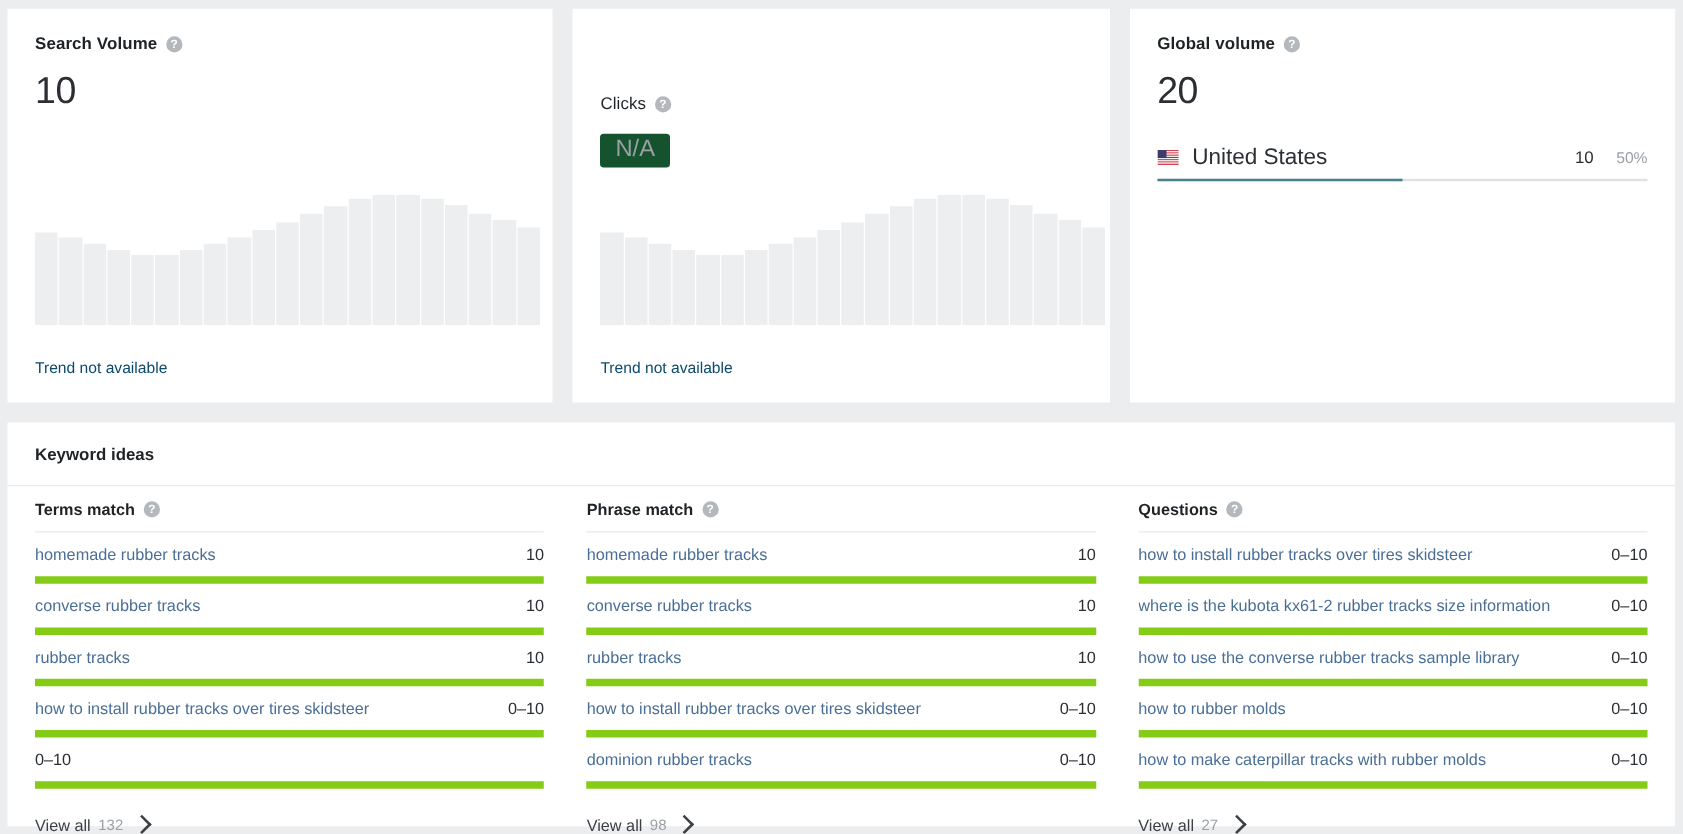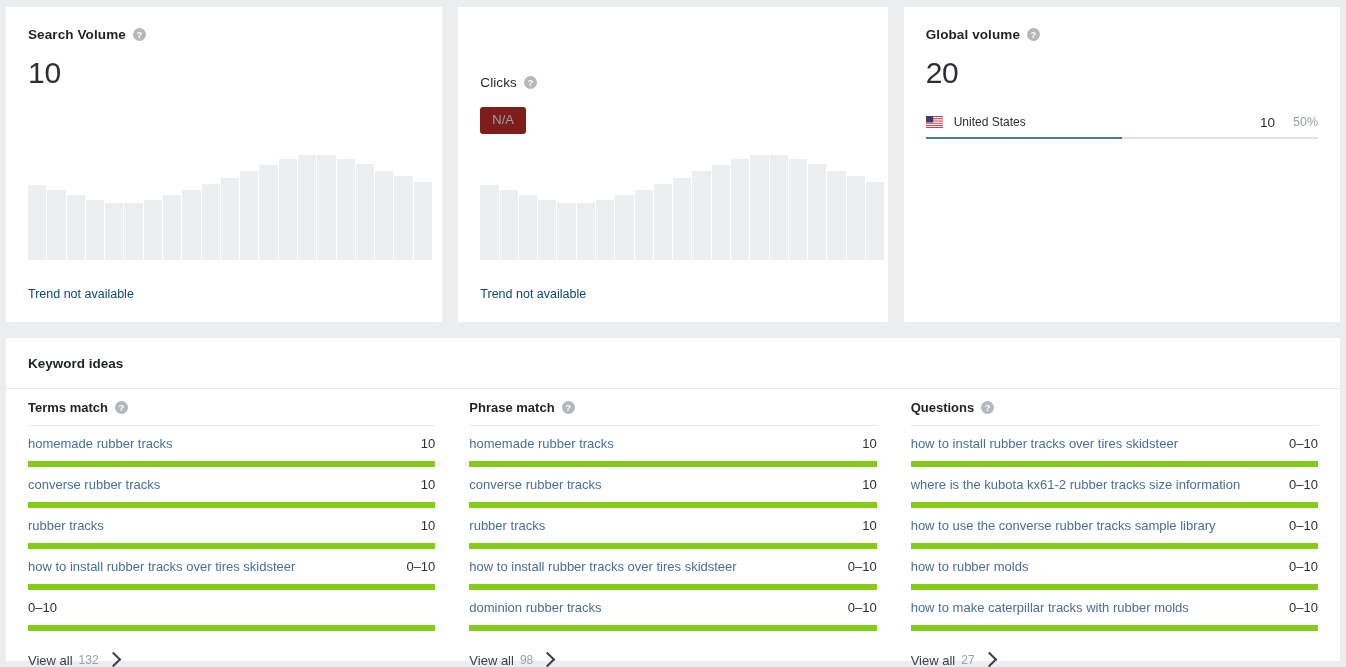--- a/index.html
+++ b/index.html
@@ -12,21 +12,21 @@
     background: #ecedef;
     font-family: "Liberation Sans", sans-serif;
     font-size: 13px;
     color: #2b2f33;
     overflow: hidden;
   }
 
   
   .cards-row {
     display: flex;
-    align-items: center;
+    align-items: flex-end;
     gap: 16px;
     padding: 6px 6px 0 6px;
     box-sizing: border-box;
     height: 322px;
   }
   .card {
     background: #ffffff;
     box-sizing: border-box;
     height: 315px;
     padding: 20px 22px 0 22px;
@@ -68,24 +68,24 @@
     font-weight: normal;
     color: #2b2f33;
     line-height: 36px;
     margin-top: 12px;
     letter-spacing: -0.3px;
   }
 
   .na-pill {
     display: inline-block;
     margin-top: 16px;
-    background: #7f1d1d;
+    background: #14532d;
     color: #9aa0a6;
     border-radius: 3px;
-    font-size: 13px;
+    font-size: 19px;
     padding: 5px 12px 6px 12px;
     line-height: 16px;
   }
 
   
   .spark {
     position: absolute;
     left: 22px;
     bottom: 62px;
     width: 404px;
@@ -119,21 +119,21 @@
     padding-bottom: 7px;
   }
   .flag {
     width: 17px;
     height: 12px;
     margin-right: 11px;
     flex: none;
     display: block;
   }
   .country-name {
-    font-size: 12px;
+    font-size: 18px;
     color: #2b2f33;
     flex: 1 1 auto;
   }
   .country-vol {
     font-size: 13.5px;
     color: #2b2f33;
     margin-right: 13px;
   }
   .country-pct {
     font-size: 12.5px;

